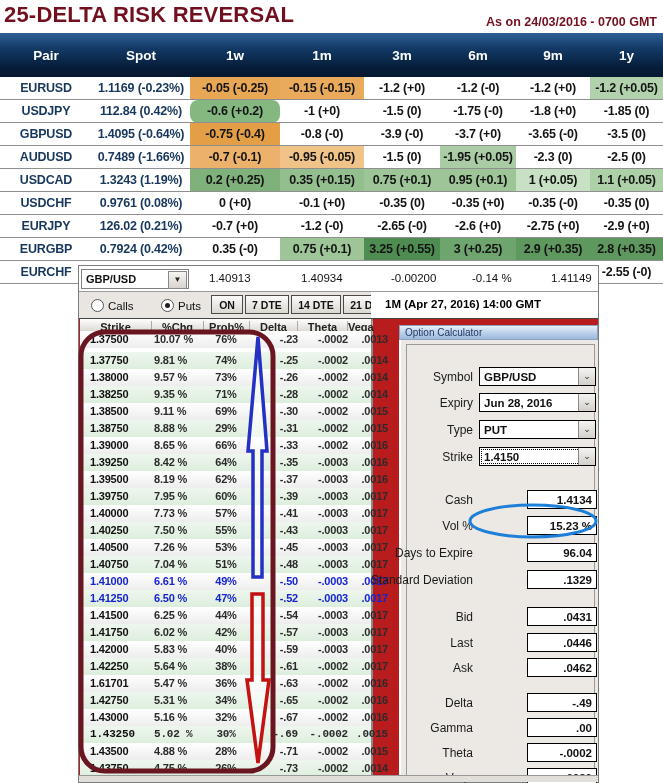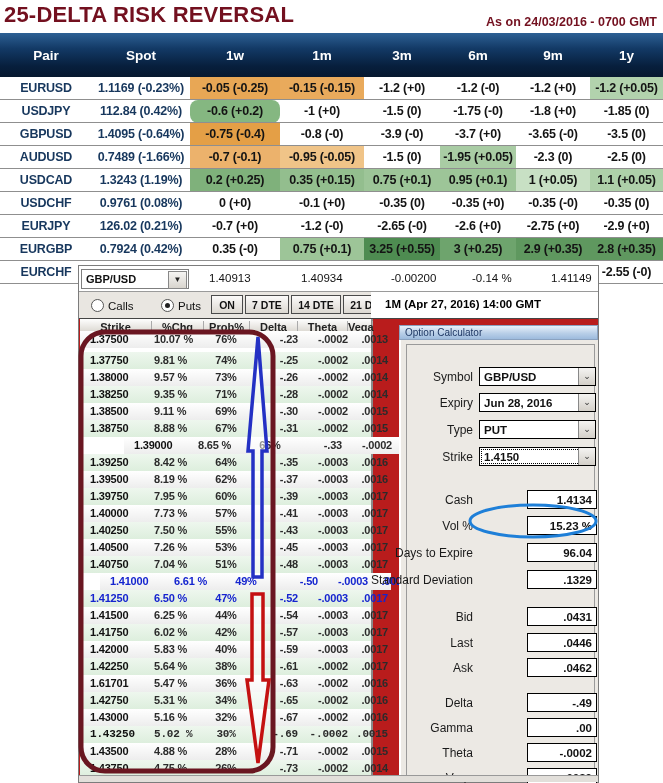--- a/index.html
+++ b/index.html
@@ -275,26 +275,26 @@
             <span class="c0">1.38500</span>
             <span class="c1">9.11 %</span>
             <span class="c2">69%</span>
             <span class="c3">-.30</span>
             <span class="c4">-.0002</span>
             <span class="c5">.0015</span>
           </div>
           <div class="crow alt" style="top: 101px;">
             <span class="c0">1.38750</span>
             <span class="c1">8.88 %</span>
-            <span class="c2">67%</span>
+            <span class="c2">29%</span>
             <span class="c3">-.31</span>
             <span class="c4">-.0002</span>
             <span class="c5">.0015</span>
           </div>
-          <div class="crow plain" style="top: 118px; margin-left: 44px;">
+          <div class="crow plain" style="top: 118px;">
             <span class="c0">1.39000</span>
             <span class="c1">8.65 %</span>
             <span class="c2">66%</span>
             <span class="c3">-.33</span>
             <span class="c4">-.0002</span>
             <span class="c5">.0016</span>
           </div>
           <div class="crow alt" style="top: 135px;">
             <span class="c0">1.39250</span>
             <span class="c1">8.42 %</span>
@@ -344,21 +344,21 @@
             <span class="c5">.0017</span>
           </div>
           <div class="crow alt" style="top: 237px;">
             <span class="c0">1.40750</span>
             <span class="c1">7.04 %</span>
             <span class="c2">51%</span>
             <span class="c3">-.48</span>
             <span class="c4">-.0003</span>
             <span class="c5">.0017</span>
           </div>
-          <div class="crow plain hl" style="top: 254px; margin-left: 20px;">
+          <div class="crow plain hl" style="top: 254px;">
             <span class="c0">1.41000</span>
             <span class="c1">6.61 %</span>
             <span class="c2">49%</span>
             <span class="c3">-.50</span>
             <span class="c4">-.0003</span>
             <span class="c5">.0017</span>
           </div>
           <div class="crow alt hl" style="top: 271px;">
             <span class="c0">1.41250</span>
             <span class="c1">6.50 %</span>

